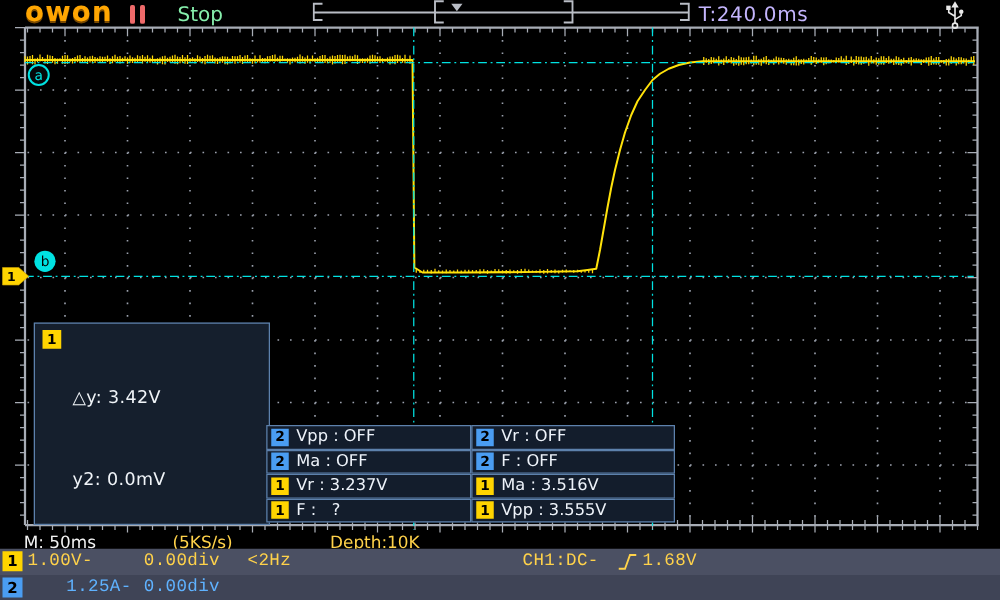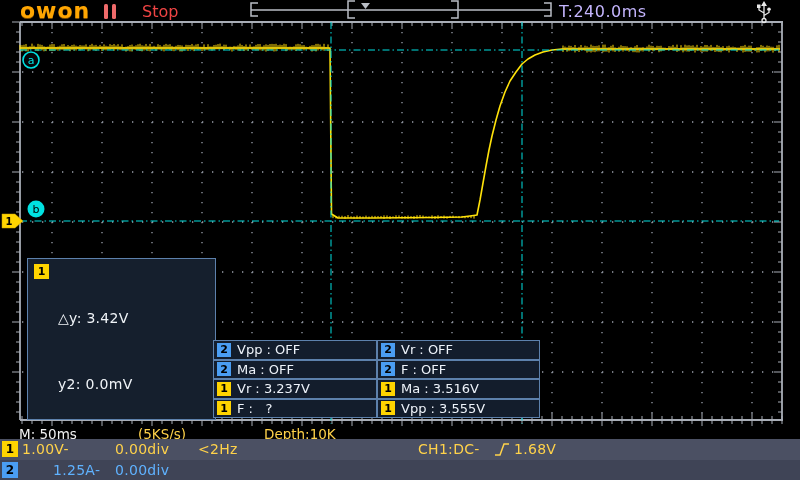--- a/index.html
+++ b/index.html
@@ -3,21 +3,21 @@
 <meta charset="utf-8">
 <style>
   html,body{margin:0;padding:0;background:#000;}
   .screen{position:relative;width:800px;height:480px;background:#000;overflow:hidden;
           font-family:"DejaVu Sans",sans-serif;}
   .abs{position:absolute;}
   
   .logo{left:20px;top:-2px;font-size:22px;font-weight:900;color:#ffa602;letter-spacing:1px;
         text-shadow:0 1px 0 #7a4a00;z-index:3;}
   .pausebar{width:4px;height:15px;top:4px;background:#ee6a6a;border-radius:1.5px;z-index:3;}
-  .acq{left:142px;top:2px;font-size:16px;color:#ef4444;z-index:3;}
+  .acq{left:142px;top:2px;font-size:16px;color:#86efac;z-index:3;}
   .trigtime{left:559px;top:2px;font-size:16px;color:#c4b5fd;letter-spacing:.5px;z-index:3;}
   .bracket{left:250px;top:0;z-index:3;}
   .usb{left:754px;top:0;z-index:3;}
   
   #scope{left:0;top:0;z-index:1;}
   .grid{stroke:#9aa0ac;stroke-width:1.3;stroke-dasharray:1.3 8.7;}
   .ruler{stroke:#a8adb6;stroke-width:1.8;fill:none;}
   .tick{stroke:#a8adb6;stroke-width:1;fill:none;}
   .trace{stroke:#ffe20a;stroke-width:1.6;fill:none;stroke-linejoin:round;}
   .noise{stroke:#ffd908;stroke-width:1;fill:none;}
@@ -38,21 +38,21 @@
              white-space:pre;}
   .meas-cell .badge{width:14px;height:14px;flex:0 0 14px;}
   
   .status-t{left:19px;top:426px;font-size:13.5px;color:#f2f2f2;z-index:2;}
   .status-r{left:138px;top:426px;font-size:13.5px;color:#ffd24a;z-index:2;}
   .status-d{left:264px;top:426px;font-size:13.5px;color:#ffd24a;z-index:2;}
   .row1{left:0;top:439px;width:800px;height:21px;background:#4b5063;z-index:2;}
   .row2{left:0;top:460px;width:800px;height:20px;background:#3f4456;z-index:2;}
   .row1 .badge,.row2 .badge{position:absolute;left:2px;top:2px;width:16px;height:16px;font-size:12px;}
   .y{color:#ffd24a;}  .c2{color:#5fb2ff;}
-  .rowtext{position:absolute;top:2px;font-size:14px;letter-spacing:.3px;}
+  .rowtext{position:absolute;top:2px;font-size:14px;letter-spacing:.3px;font-family:Liberation Mono, monospace;}
 </style>
 </head>
 <body>
 
 <div class="screen">
 
   <div class="abs logo">owon</div>
   <div>
     <div class="abs pausebar" style="left:104px;"></div>
     <div class="abs pausebar" style="left:112px;"></div>

